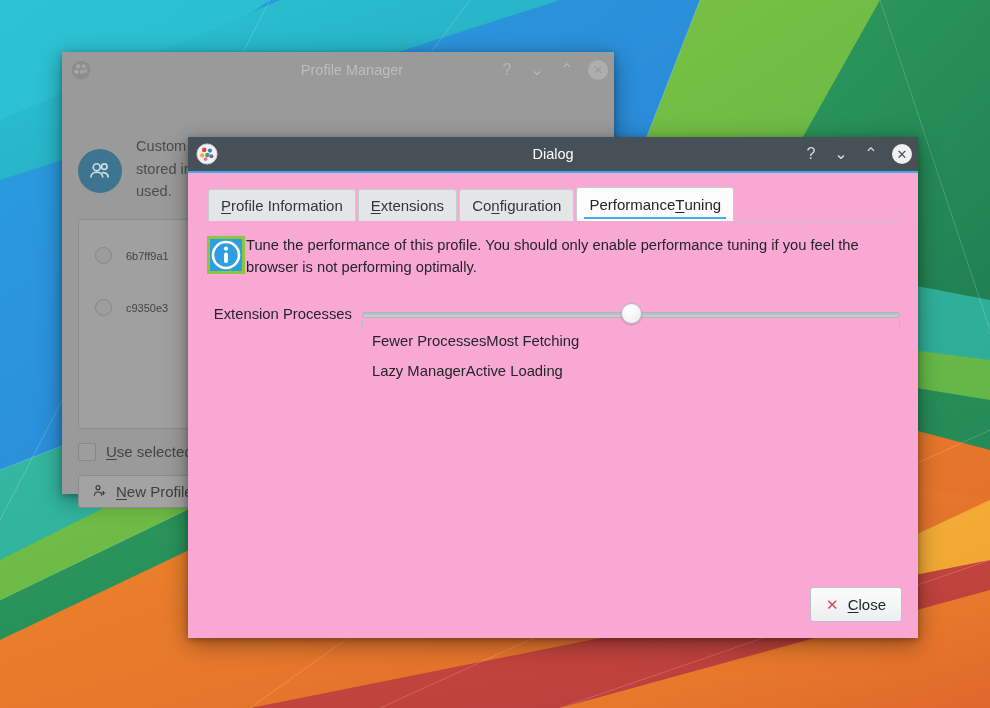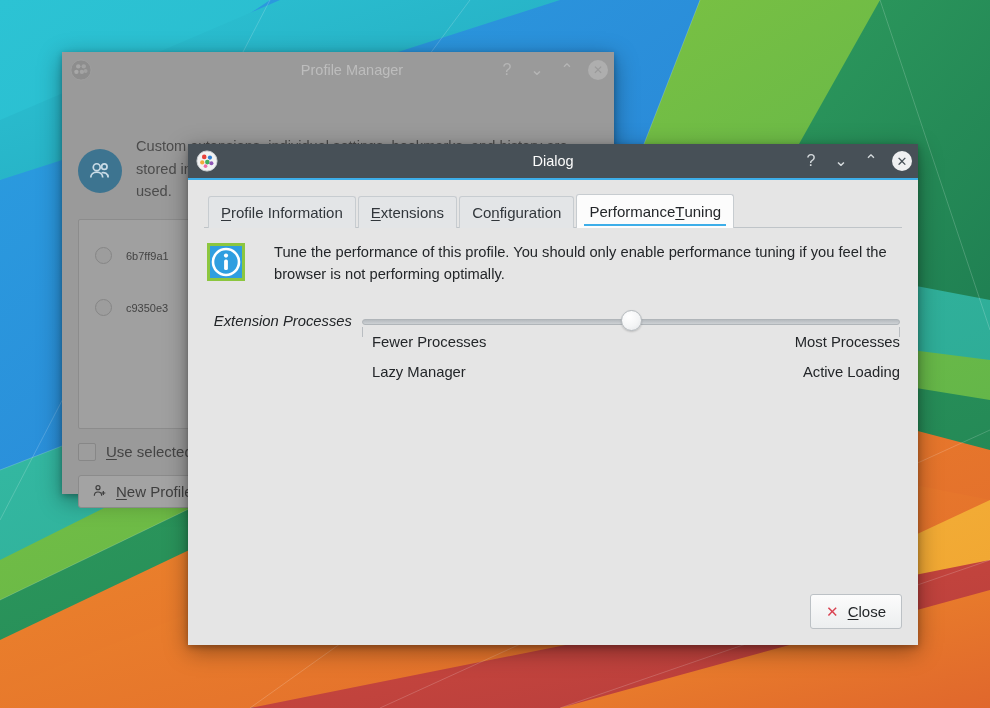--- a/index.html
+++ b/index.html
@@ -132,23 +132,23 @@
     border: 1px solid #8b8b8b;
     border-radius: 3px;
     background: #a3a3a3;
     font-size: 15px;
     color: #3f3f3f;
   }
   .u { text-decoration: underline; text-underline-offset: 2px; }
 
   
   #dialog {
-    left: 188px; top: 144px;
+    left: 188px; top: 137px;
     width: 730px; height: 501px;
-    background: #e5e5e5;
+    background: #f9a8d4;
   }
   #dialog .titlebar {
     background: #475057;
     border-bottom: 2px solid #3daee9;
   }
   #dialog .title { color: #fcfcfc; }
   #dialog .tb-btn { color: #d5dadd; }
   #dlg-close-btn {
     width: 20px; height: 20px;
     border-radius: 50%;
@@ -202,21 +202,21 @@
     background: #3daee9;
   }
 
   .tabpane {
     padding: 14px 2px 0 2px;
   }
 
   
   .info-row {
     display: flex;
-    gap: 28px;
+    gap: 0;
     align-items: flex-start;
     margin-bottom: 22px;
   }
   .info-icon { width: 40px; height: 40px; flex: 0 0 40px; }
   .info-text {
     font-size: 14.7px;
     line-height: 1.48;
     color: #232629;
     max-width: 660px;
   }
@@ -226,21 +226,20 @@
   .slider-row {
     display: flex;
     align-items: center;
   }
   .slider-label {
     width: 156px;
     text-align: right;
     padding-right: 10px;
     font-size: 14.8px;
     color: #232629;
-    font-style: italic;
   }
   .slider-area {
     position: relative;
     flex: 1;
     height: 26px;
   }
   .slider-track {
     position: absolute;
     top: 11px; left: 0; right: 0;
     height: 6px;
@@ -262,24 +261,24 @@
     width: 21px; height: 21px;
     margin-left: -10.5px;
     border-radius: 50%;
     background: radial-gradient(circle at 35% 30%, #ffffff 0%, #f4f5f6 55%, #e4e6e8 100%);
     border: 1px solid #b4b9bd;
     box-shadow: 0 1px 2px rgba(0,0,0,0.18);
     cursor: pointer;
   }
   .slider-ends {
     display: flex;
-    justify-content: space-between;
+    justify-content: flex-start;
     font-size: 14.8px;
     color: #232629;
-    margin: 0 0 0 0;
+    margin: 6px 0 0 0;
     padding-left: 166px;
   }
 
   
   #dlg-footer {
     position: absolute;
     right: 16px; bottom: 14px;
   }
   .btn {
     display: inline-flex; align-items: center; gap: 9px;
@@ -467,21 +466,21 @@
           <div class="slider-label">Extension Processes</div>
           <div class="slider-area">
             <div class="slider-track"></div>
             <div class="slider-tick left"></div>
             <div class="slider-tick right"></div>
             <div class="slider-handle" id="handle-0" style="left: 50%;"></div>
           </div>
         </div>
         <div class="slider-ends">
           <span>Fewer Processes</span>
-          <span>Most Processes</span>
+          <span>Most Fetching</span>
         </div>
       </div>
 
       <div class="slider-block" style="margin-top:14px;">
         <div class="slider-ends">
           <span>Lazy Manager</span>
           <span>Active Loading</span>
         </div>
       </div>
 

